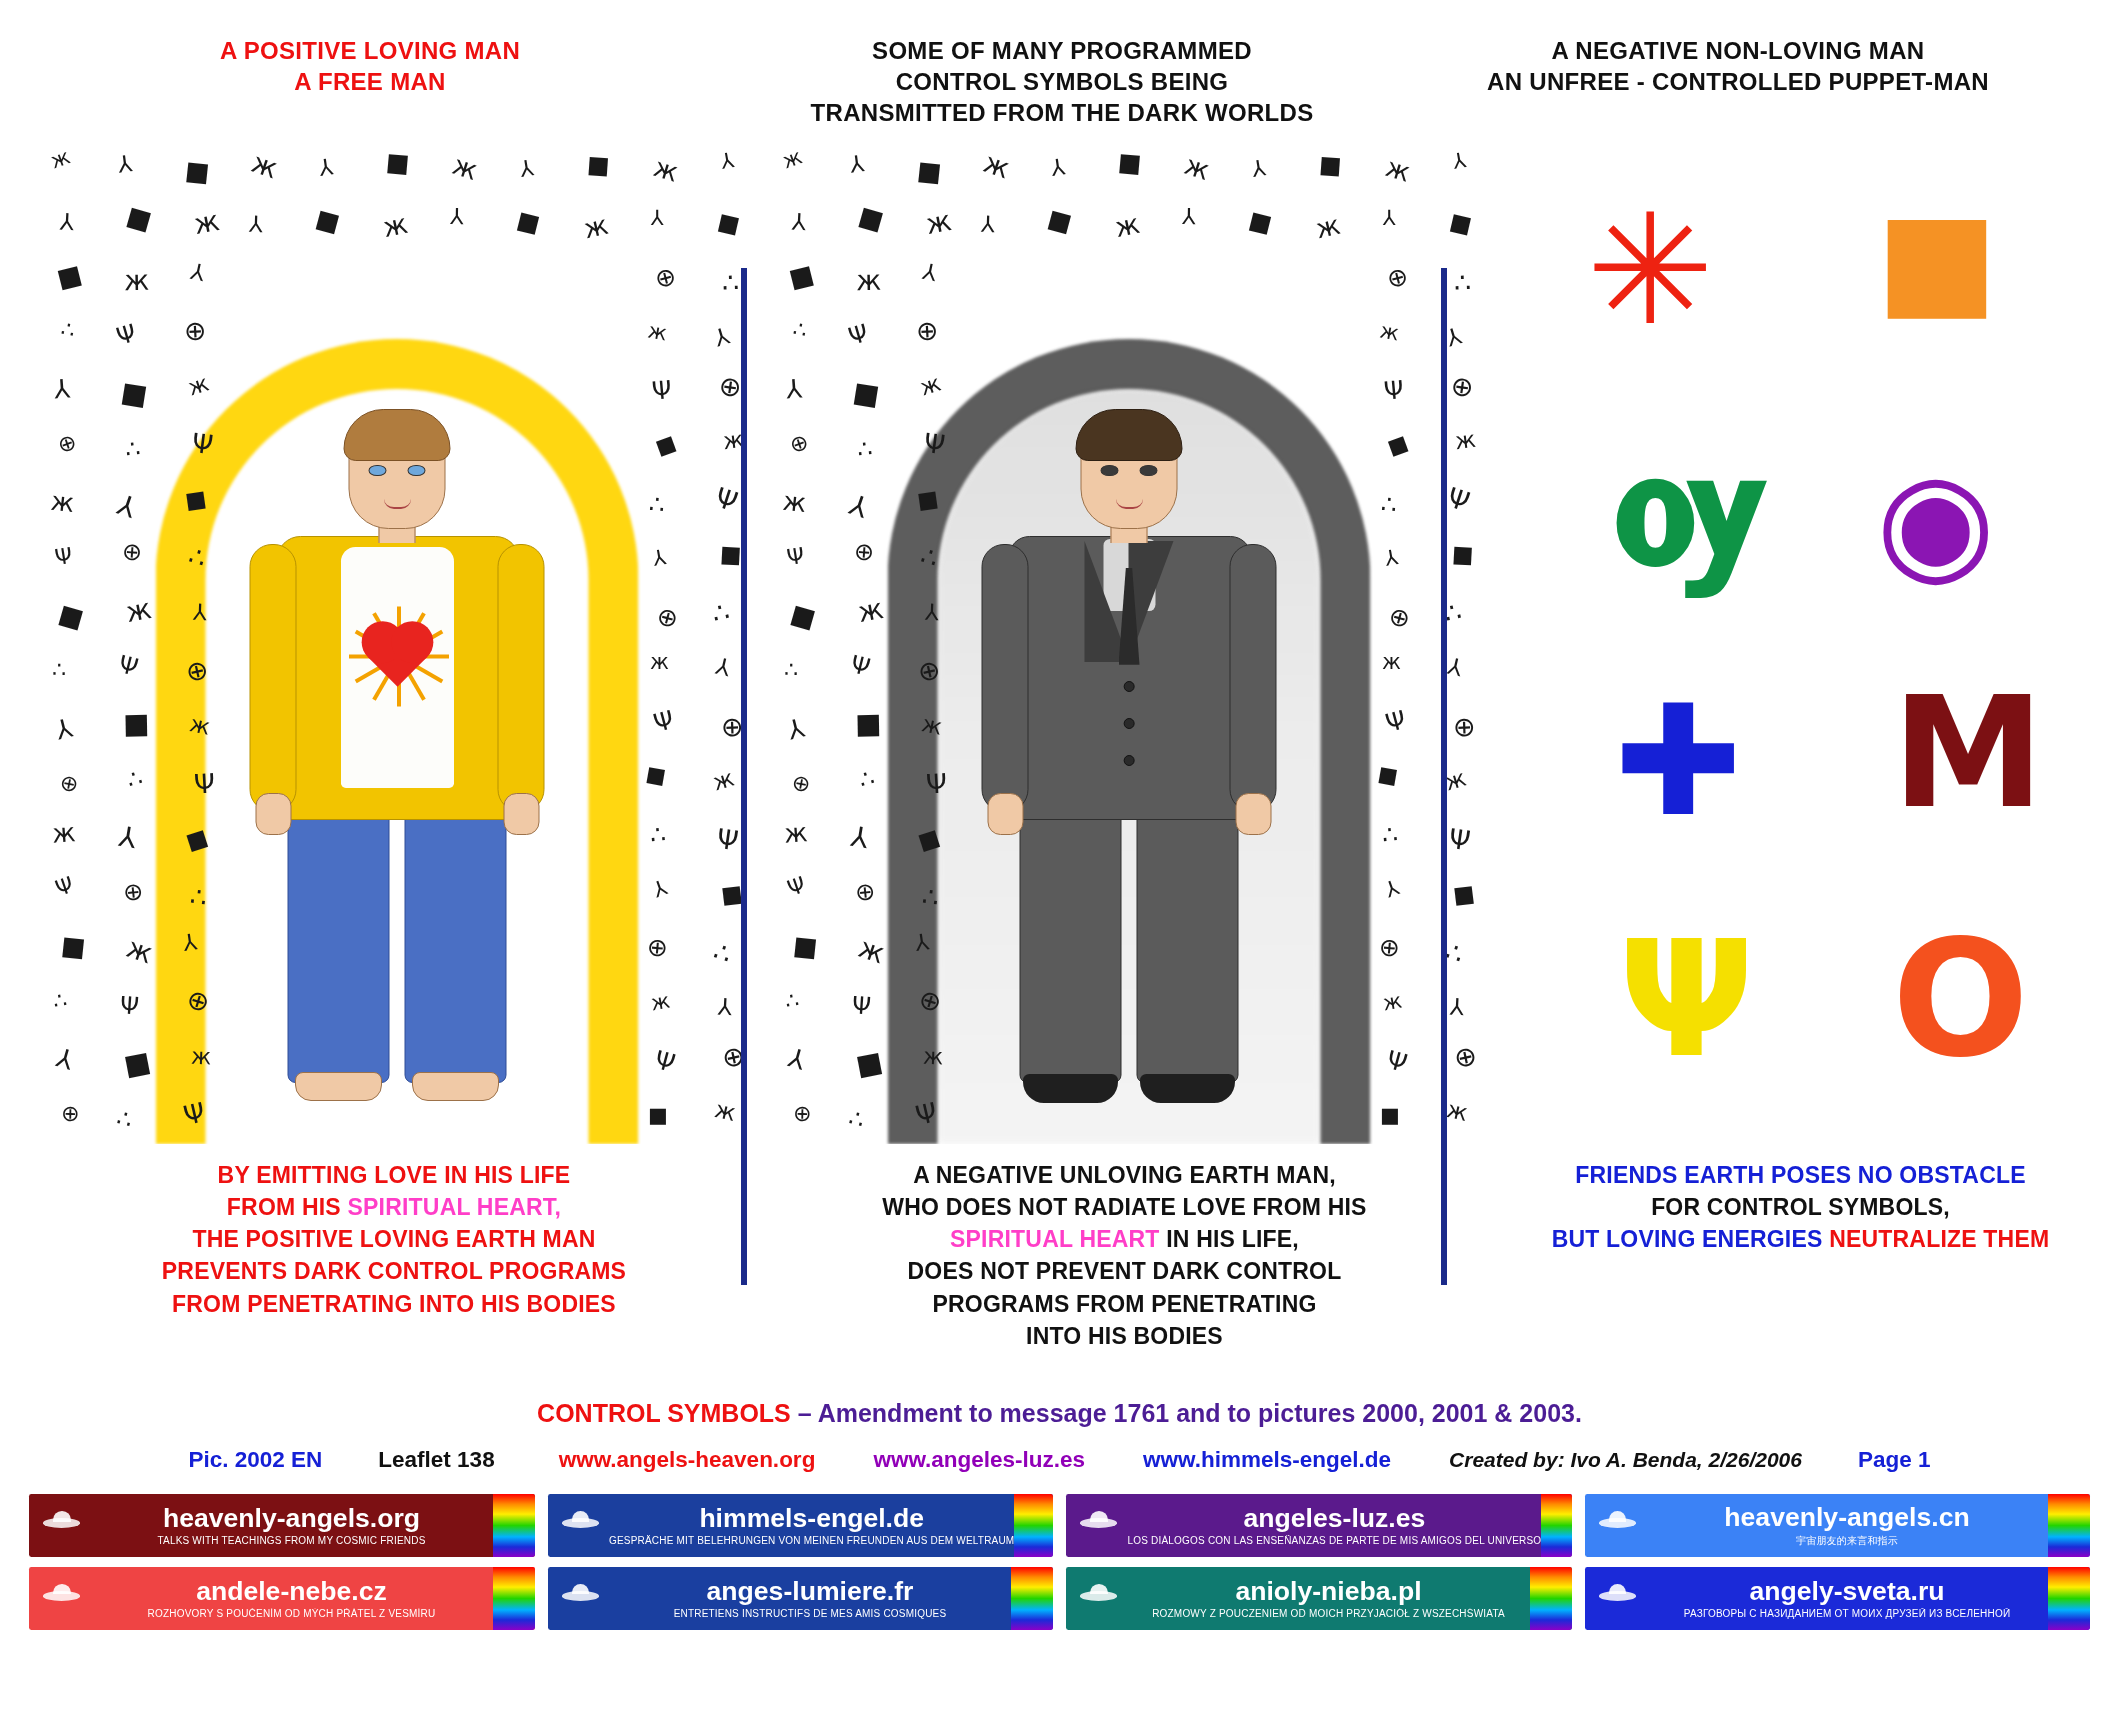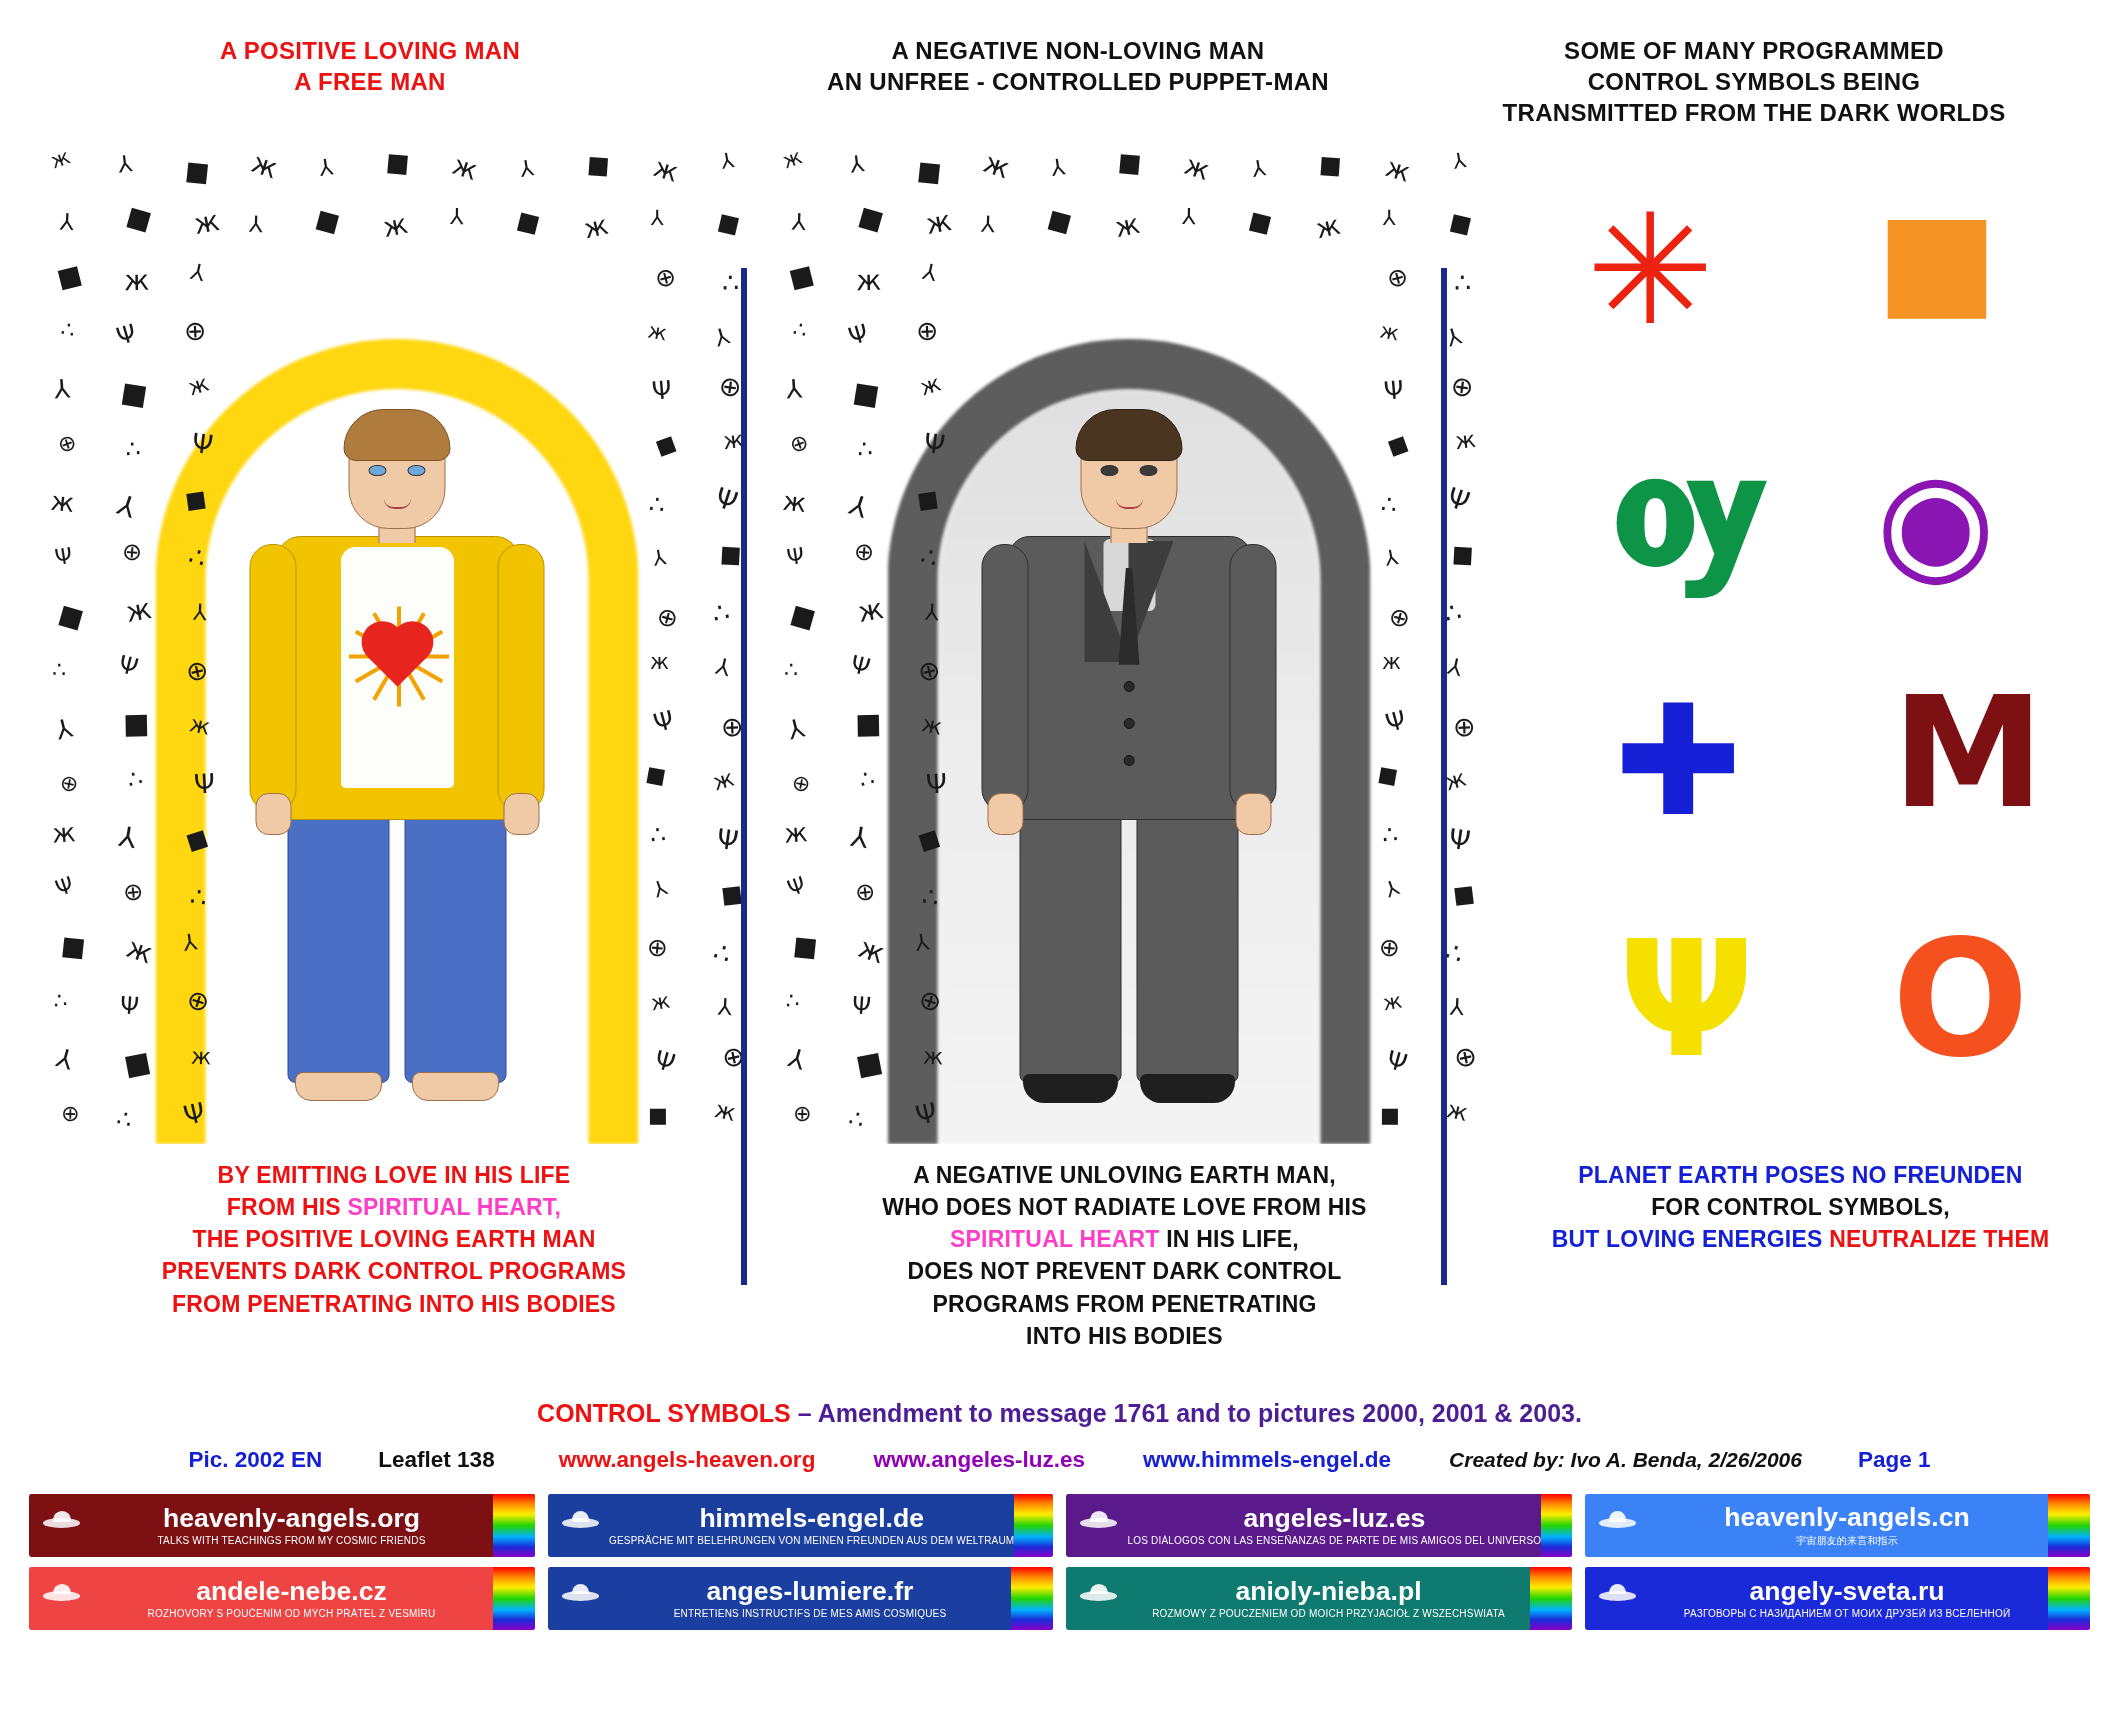--- a/index.html
+++ b/index.html
@@ -395,28 +395,28 @@
   }
 </style>
 </head>
 <body>
 
 <div class="headings">
   <div class="head-col c1">
     <div>A POSITIVE LOVING MAN</div>
     <div>A FREE MAN</div>
   </div>
-  <div class="head-col c2">
-    <div>A NEGATIVE NON-LOVING MAN</div>
-    <div>AN UNFREE - CONTROLLED PUPPET-MAN</div>
-  </div>
   <div class="head-col c3">
     <div>SOME OF MANY PROGRAMMED</div>
     <div>CONTROL SYMBOLS BEING</div>
     <div>TRANSMITTED FROM THE DARK WORLDS</div>
+  </div>
+  <div class="head-col c2">
+    <div>A NEGATIVE NON-LOVING MAN</div>
+    <div>AN UNFREE - CONTROLLED PUPPET-MAN</div>
   </div>
 </div>
 
 <div class="panels">
 
   <div class="panel panel-1">
     <div class="sym-field" id="field1">
       <div class="halo halo-yellow"></div>
       <div class="figure">
         <div class="legs">
@@ -735,21 +735,21 @@
   </div>
   <div class="cap c2">
     <div>A NEGATIVE UNLOVING EARTH MAN,</div>
     <div>WHO DOES NOT RADIATE LOVE FROM HIS</div>
     <div><span class="pink">SPIRITUAL HEART</span><span> IN HIS LIFE,</span></div>
     <div>DOES NOT PREVENT DARK CONTROL</div>
     <div>PROGRAMS FROM PENETRATING</div>
     <div>INTO HIS BODIES</div>
   </div>
   <div class="cap c3">
-    <div class="blue">PLANET EARTH POSES NO FREUNDEN</div>
+    <div class="blue">FRIENDS EARTH POSES NO OBSTACLE</div>
     <div>FOR CONTROL SYMBOLS,</div>
     <div><span class="blue">BUT LOVING ENERGIES </span><span class="red">NEUTRALIZE THEM</span></div>
   </div>
 </div>
 
 <div class="footer">
   <div class="foot-line1">
     <span class="ttl">CONTROL SYMBOLS</span><span class="rest"> – Amendment to message 1761 and to pictures 2000, 2001 &amp; 2003.</span>
   </div>
 

